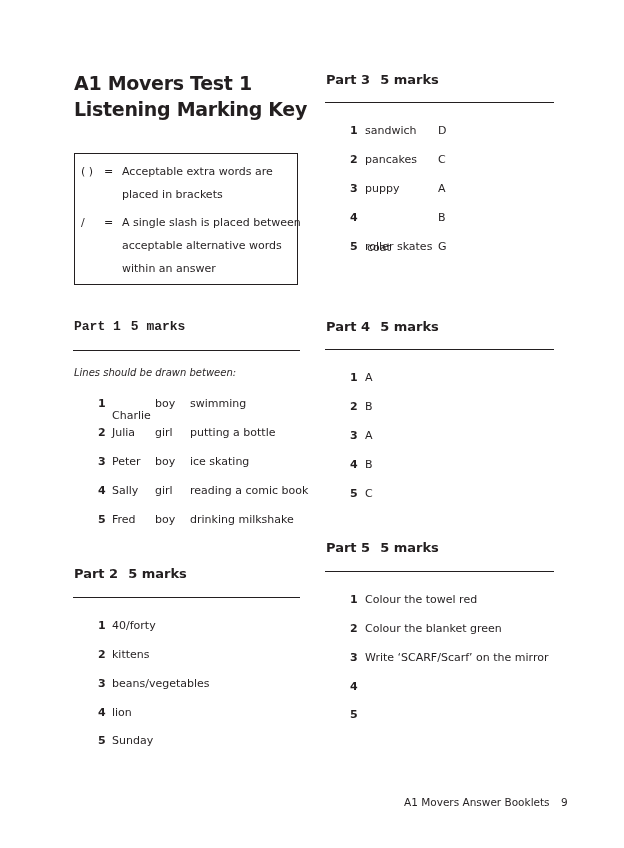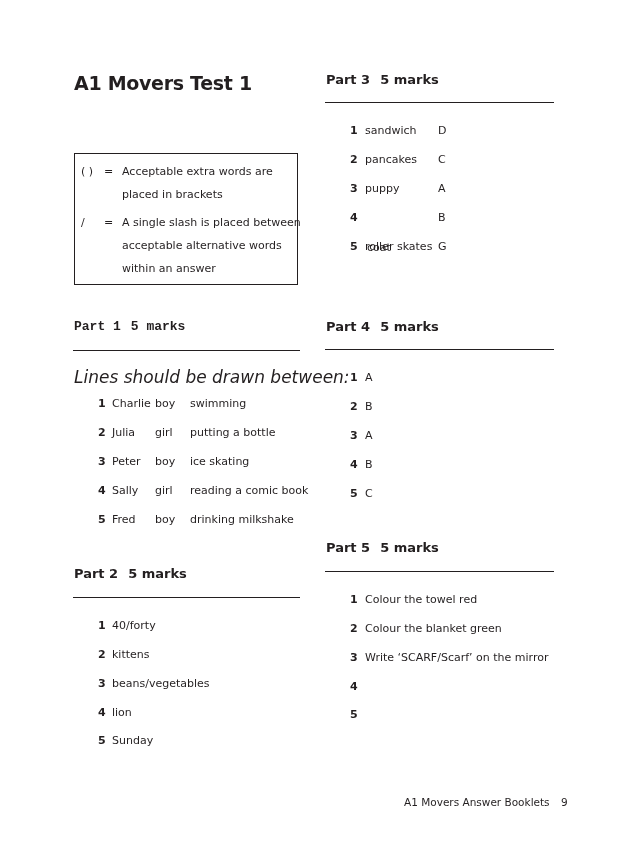--- a/index.html
+++ b/index.html
@@ -11,28 +11,29 @@
   .legend-row { position:absolute; font-size:11px; line-height:23px; white-space:nowrap; }
   .sym { position:absolute; left:6px; }
   .eq { position:absolute; left:29px; }
   .txt { position:absolute; left:47px; }
   .part-head { font-size:13px; font-weight:bold; white-space:nowrap; }
   .part-head .marks { margin-left:10px; }
   .rule { height:1px; background:#231f20; }
   .item { font-size:11px; white-space:nowrap; height:16px; line-height:16px; }
   .item .n { position:absolute; left:0; font-weight:bold; }
   .item span { position:absolute; }
-  .instr { font-size:17px; font-style:italic; white-space:nowrap;text-align:center; }
+  .instr { font-size:10px; font-style:italic; white-space:nowrap;text-align:center; }
   .footer { font-size:10.5px; white-space:nowrap; }
 </style>
 </head>
 <body>
 
 <div class="abs title">
   <div>A1 Movers Test 1</div>
+  <div>Listening Marking Key</div>
 </div>
 
 <div class="abs legend-box">
   <div class="legend-row" style="top:6px;left:0;width:100%;">
     <span class="sym">( )</span>
     <span class="eq">=</span>
     <span class="txt">Acceptable extra words are</span>
     <span class="txt" style="top:23px;">placed in brackets</span>
   </div>
   <div class="legend-row" style="top:57px;left:0;width:100%;">
@@ -45,21 +46,21 @@
 </div>
 
 <div class="abs part-head" style="left:74px;top:319px;font-family:Liberation Mono, monospace;">
   <span>Part 1</span><span class="marks">5 marks</span>
 </div>
 <div class="abs rule" style="left:73px;top:350px;width:227px;"></div>
 <div class="abs instr" style="left:74px;top:367px;">Lines should be drawn between:</div>
 
 <div class="abs item" style="left:98px;top:396px;width:220px;">
   <span class="n">1</span>
-  <span style="left:14px;">Charlie</span>
+  <span style="left:14px;margin-top:12px;">Charlie</span>
   <span style="left:57px;">boy</span>
   <span style="left:92px;">swimming</span>
 </div>
 <div class="abs item" style="left:98px;top:425px;width:220px;">
   <span class="n">2</span>
   <span style="left:14px;">Julia</span>
   <span style="left:57px;">girl</span>
   <span style="left:92px;">putting a bottle</span>
 </div>
 <div class="abs item" style="left:98px;top:454px;width:220px;">

